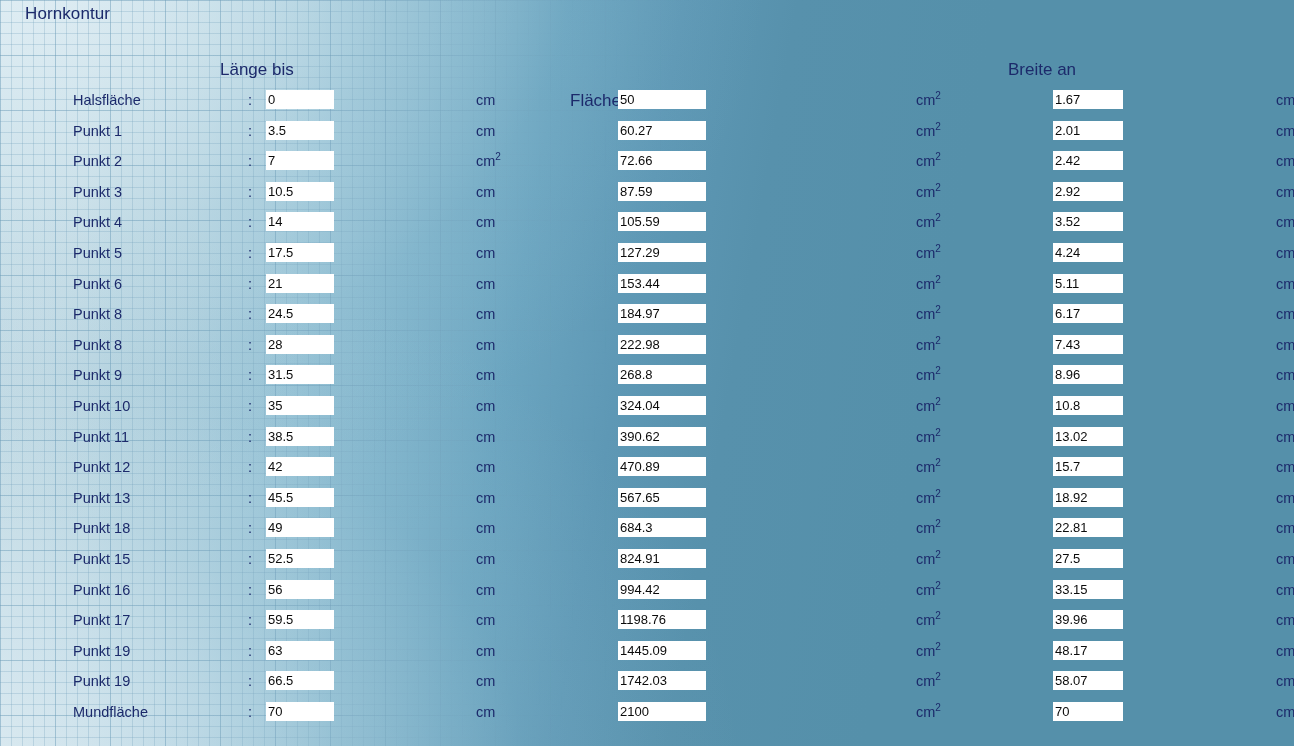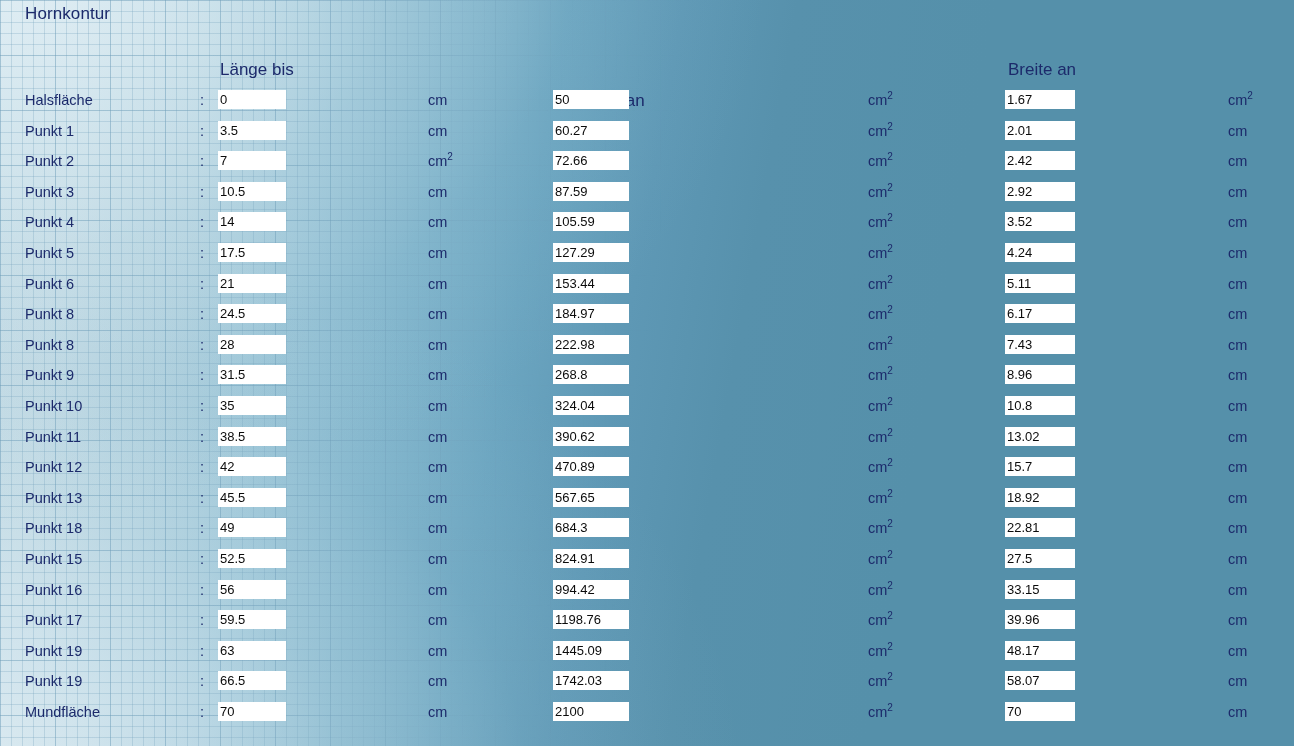--- a/index.html
+++ b/index.html
@@ -137,20 +137,21 @@
   
   .rows {
     position: absolute;
     left: 0;
     top: 89px;
     width: 1294px;
   }
   .row {
     position: relative;
     height: 30.6px;
+    margin-left: 48px;
   }
 
   .row-label {
     position: absolute;
     left: 25px;
     top: 3px;
     font-size: 14.5px;
     color: #1c2a6b;
     white-space: nowrap;
   }
@@ -170,21 +171,21 @@
     border: 0;
     outline: 0;
     padding: 0 2px;
     font-family: "Liberation Sans", sans-serif;
     font-size: 13px;
     color: #0b0b0b;
     line-height: 19px;
     display: block;
   }
   .in-laenge  { left: 218px;  width: 68px; }
-  .in-flaeche { left: 553px;  width: 76px; }
+  .in-flaeche { left: 570px;  width: 88px; }
   .in-breite  { left: 1005px; width: 70px; }
 
   .unit {
     position: absolute;
     top: 3px;
     font-size: 14.5px;
     color: #1c2a6b;
     white-space: nowrap;
   }
   .u-laenge  { left: 428px; }

